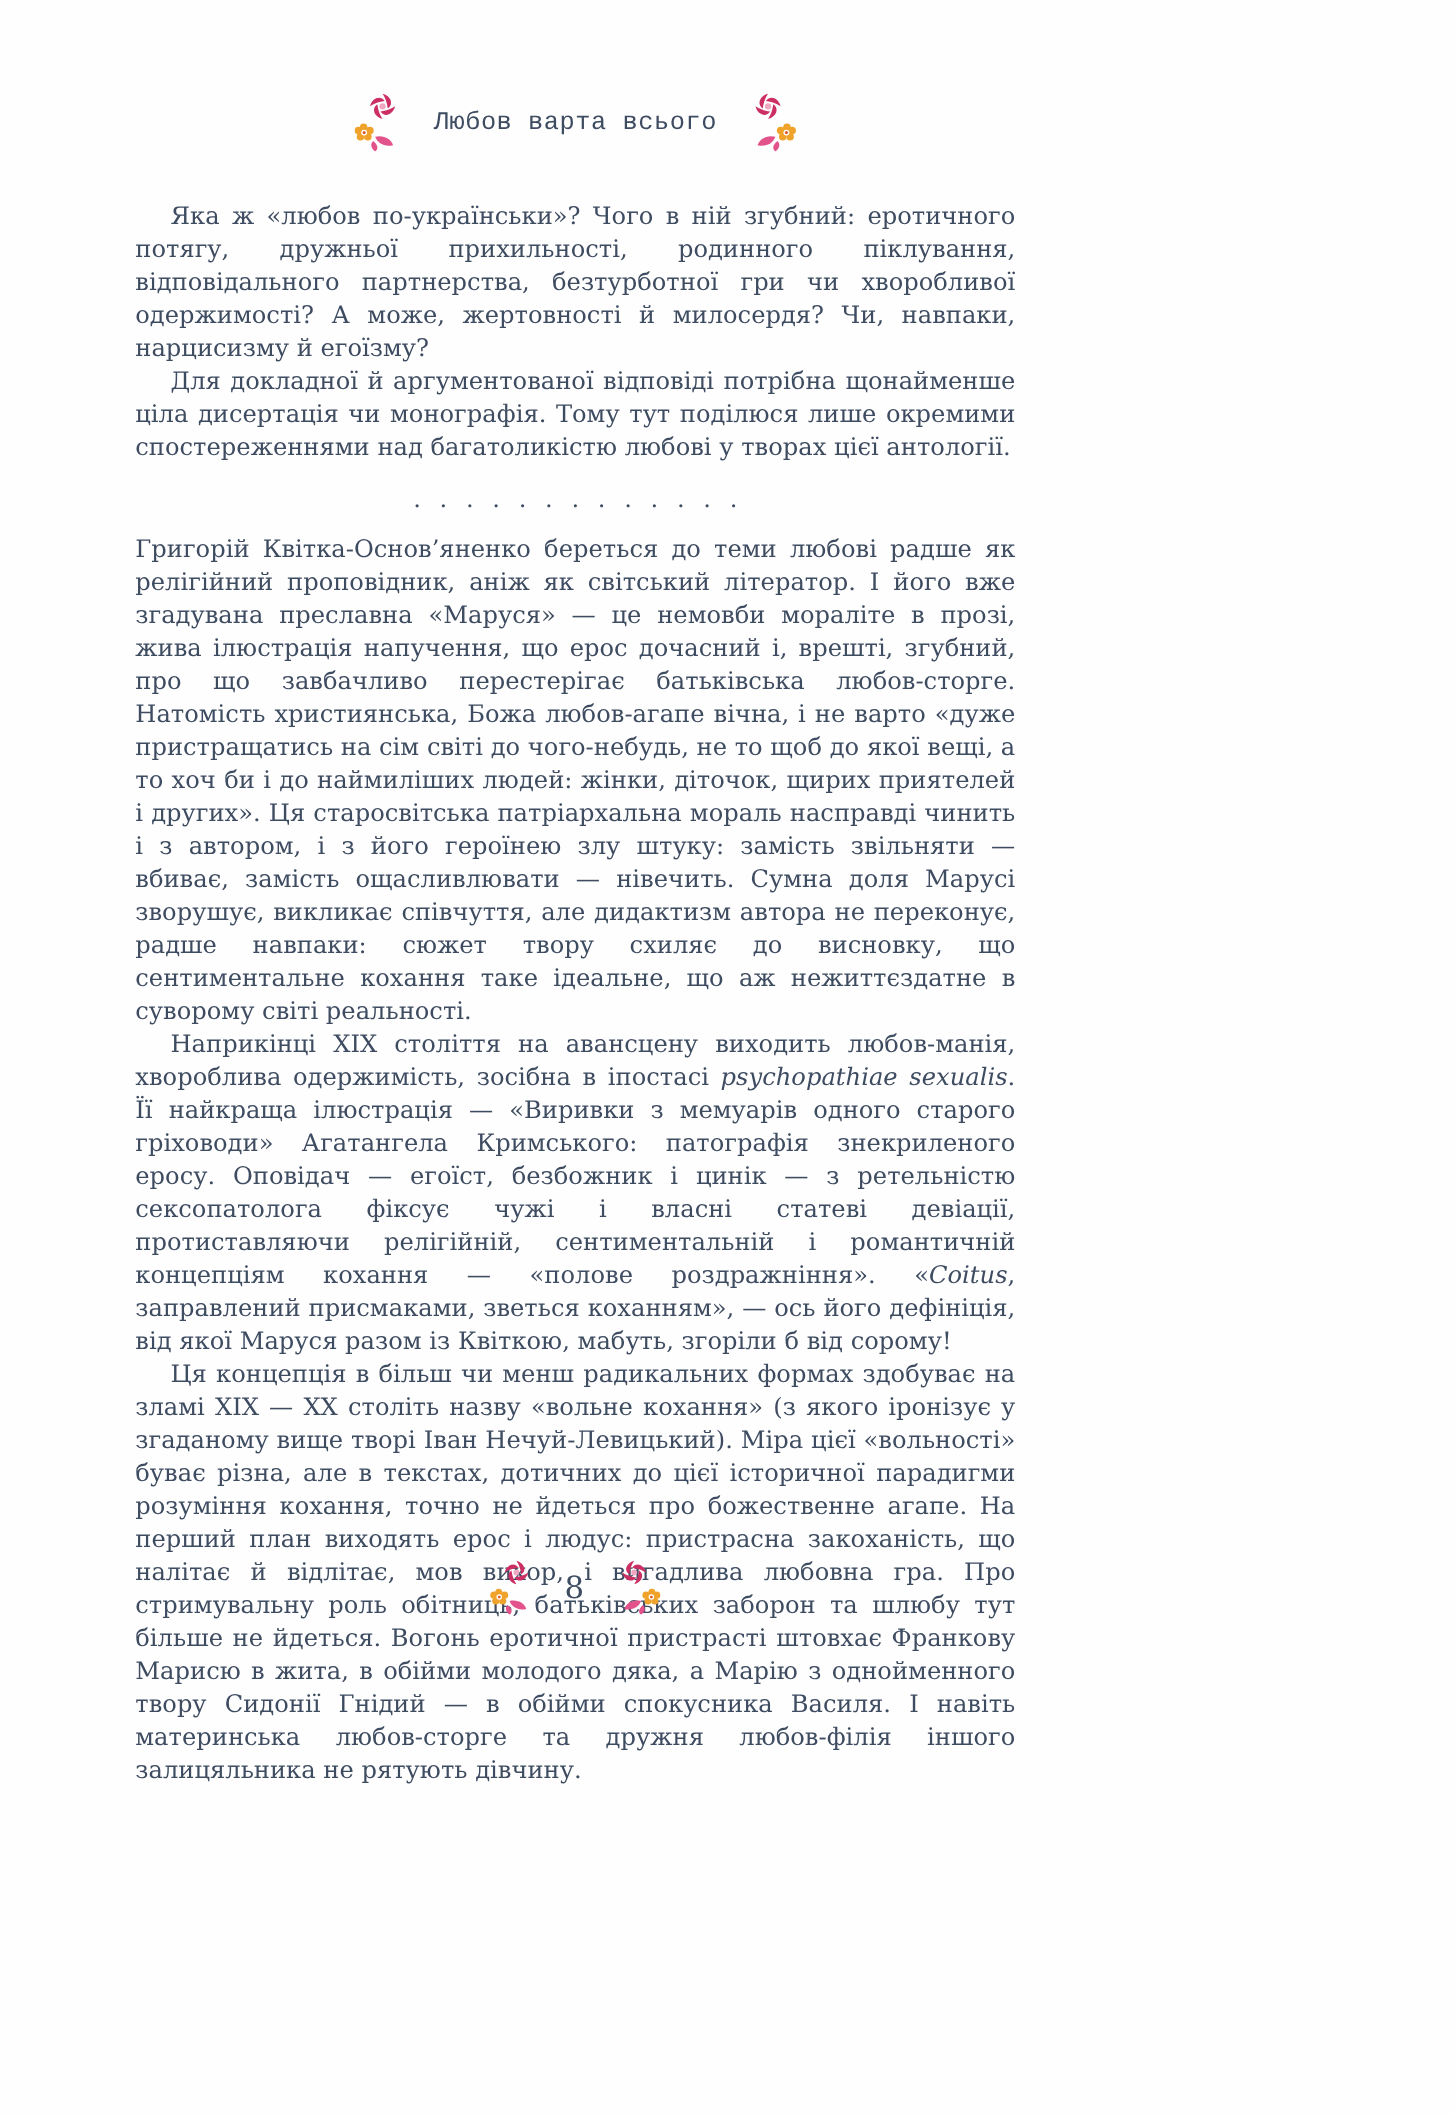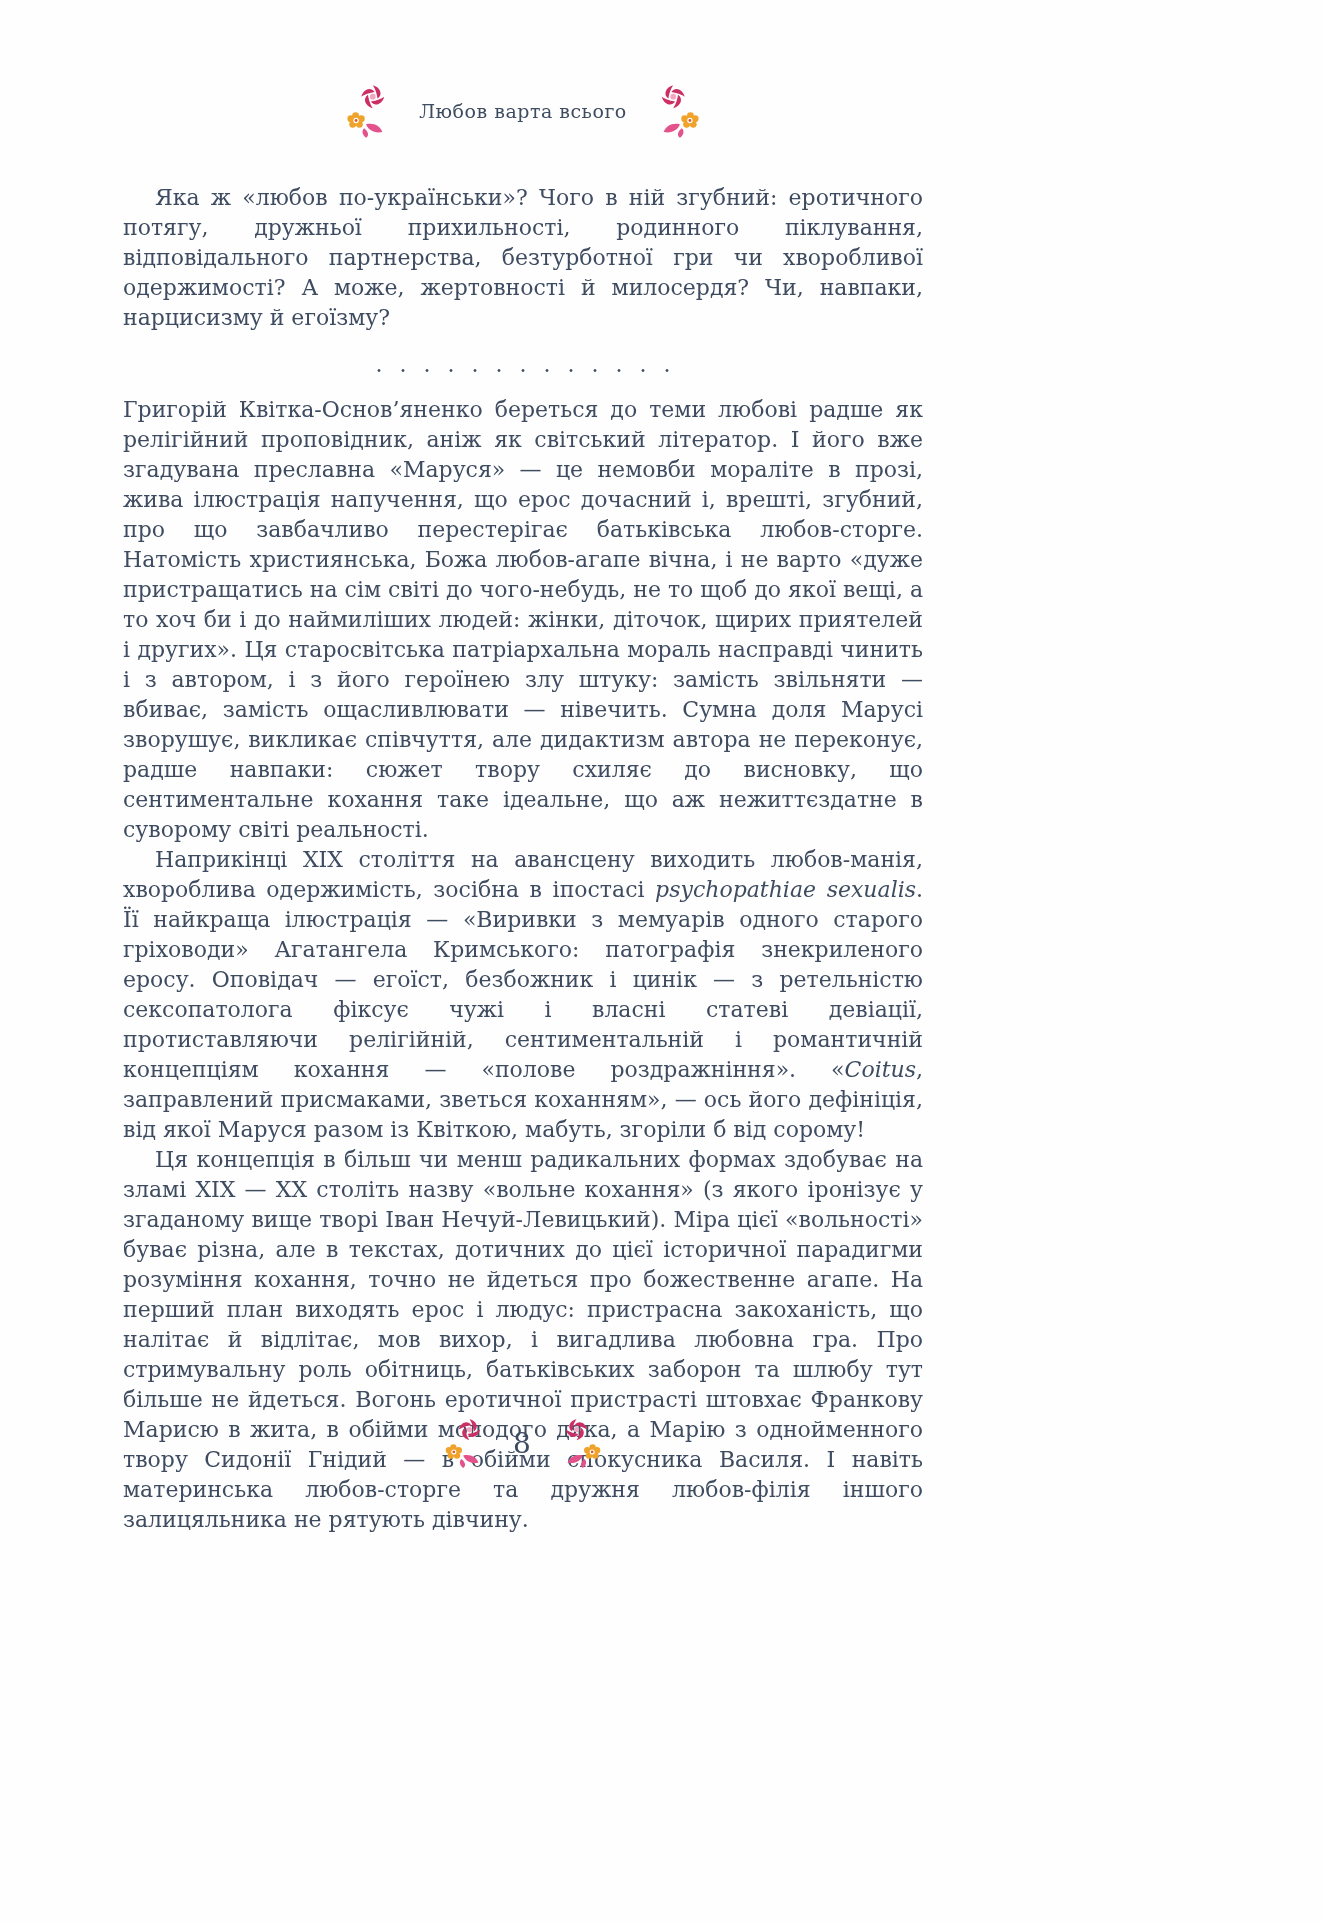--- a/index.html
+++ b/index.html
@@ -6,21 +6,21 @@
   .page {
     position:relative; width:1323px; height:1922px;
     background:#fffefe; overflow:hidden;
     font-family:"DejaVu Serif","Liberation Serif",serif;
     color:var(--text,#3e4c61);
   }
   .page-header {
     position:absolute; top:84px; left:123px; width:800px;
     display:flex; align-items:center; justify-content:center; gap:30px;
   }
-  .running-title { font-size:19px; letter-spacing:0.5px; white-space:nowrap; }
+  .running-title { font-size:23px; letter-spacing:0.5px; white-space:nowrap;font-family:Liberation Mono, monospace; }
   .orn { width:42px; height:54px; flex:0 0 auto; }
   .orn.flip { transform:scaleX(-1); }
   .orn.small { width:40px; height:50px; }
   .page-body {
     position:absolute; top:183px; left:123px; width:800px;
     text-align:justify; font-size:22px; line-height:30px;
     text-justify:inter-word;
   }
   .page-body p { margin:0; }
   .page-body p.indent { text-indent:32px; }
@@ -69,20 +69,21 @@
         <use href="#orn-flower"></use>
       </svg>
     <div class="running-title">Любов варта всього</div>
     <svg class="orn flip">
         <use href="#orn-flower"></use>
       </svg>
   </header>
 
   <main class="page-body">
       <p class="indent"><span>Яка ж «любов по-українськи»? Чого в ній згубний: еротичного потягу, дружньої прихильності, родинного піклування, відповідального партнерства, безтурботної гри чи хворобливої одержимості? А може, жертовності й милосердя? Чи, навпаки, нарцисизму й егоїзму?</span></p>
+      <p class="indent"><span>Для докладної й аргументованої відповіді потрібна щонайменше ціла дисертація чи монографія. Тому тут поділюся лише окремими спостереженнями над багатоликістю любові у творах цієї антології.</span></p>
       <div class="dots">. . . . . . . . . . . . .</div>
       <p><span>Григорій Квітка-Основ’яненко береться до теми любові радше як релігійний проповідник, аніж як світський літератор. І його вже згадувана преславна «Маруся» — це немовби мораліте в прозі, жива ілюстрація напучення, що ерос дочасний і, врешті, згубний, про що завбачливо перестерігає батьківська любов-сторге. Натомість християнська, Божа любов-агапе вічна, і не варто «дуже пристращатись на сім світі до чого-небудь, не то щоб до якої вещі, а то хоч би і до наймиліших людей: жінки, діточок, щирих приятелей і других». Ця старосвітська патріархальна мораль насправді чинить і з автором, і з його героїнею злу штуку: замість звільняти — вбиває, замість ощасливлювати — нівечить. Сумна доля Марусі зворушує, викликає співчуття, але дидактизм автора не переконує, радше навпаки: сюжет твору схиляє до висновку, що сентиментальне кохання таке ідеальне, що аж нежиттєздатне в суворому світі реальності.</span></p>
       <p class="indent"><span>Наприкінці XIX століття на авансцену виходить любов-манія, хвороблива одержимість, зосібна в іпостасі </span><span style="font-style: italic;">psychopathiae sexualis</span><span>. Її найкраща ілюстрація — «Виривки з мемуарів одного старого гріховоди» Агатангела Кримського: патографія знекриленого еросу. Оповідач — егоїст, безбожник і цинік — з ретельністю сексопатолога фіксує чужі і власні статеві девіації, протиставляючи релігійній, сентиментальній і романтичній концепціям кохання — «полове роздражніння». «</span><span style="font-style: italic;">Coitus</span><span>, заправлений присмаками, зветься коханням», — ось його дефініція, від якої Маруся разом із Квіткою, мабуть, згоріли б від сорому!</span></p>
       <p class="indent"><span>Ця концепція в більш чи менш радикальних формах здобуває на зламі XIX — XX століть назву «вольне кохання» (з якого іронізує у згаданому вище творі Іван Нечуй-Левицький). Міра цієї «вольності» буває різна, але в текстах, дотичних до цієї історичної парадигми розуміння кохання, точно не йдеться про божественне агапе. На перший план виходять ерос і людус: пристрасна закоханість, що налітає й відлітає, мов вихор, і вигадлива любовна гра. Про стримувальну роль обітниць, батьківських заборон та шлюбу тут більше не йдеться. Вогонь еротичної пристрасті штовхає Франкову Марисю в жита, в обійми молодого дяка, а Марію з однойменного твору Сидонії Гнідий — в обійми спокусника Василя. І навіть материнська любов-сторге та дружня любов-філія іншого залицяльника не рятують дівчину.</span></p>
     </main>
 
   <footer class="page-footer">
     <svg class="orn small">
         <use href="#orn-flower"></use>
       </svg>

